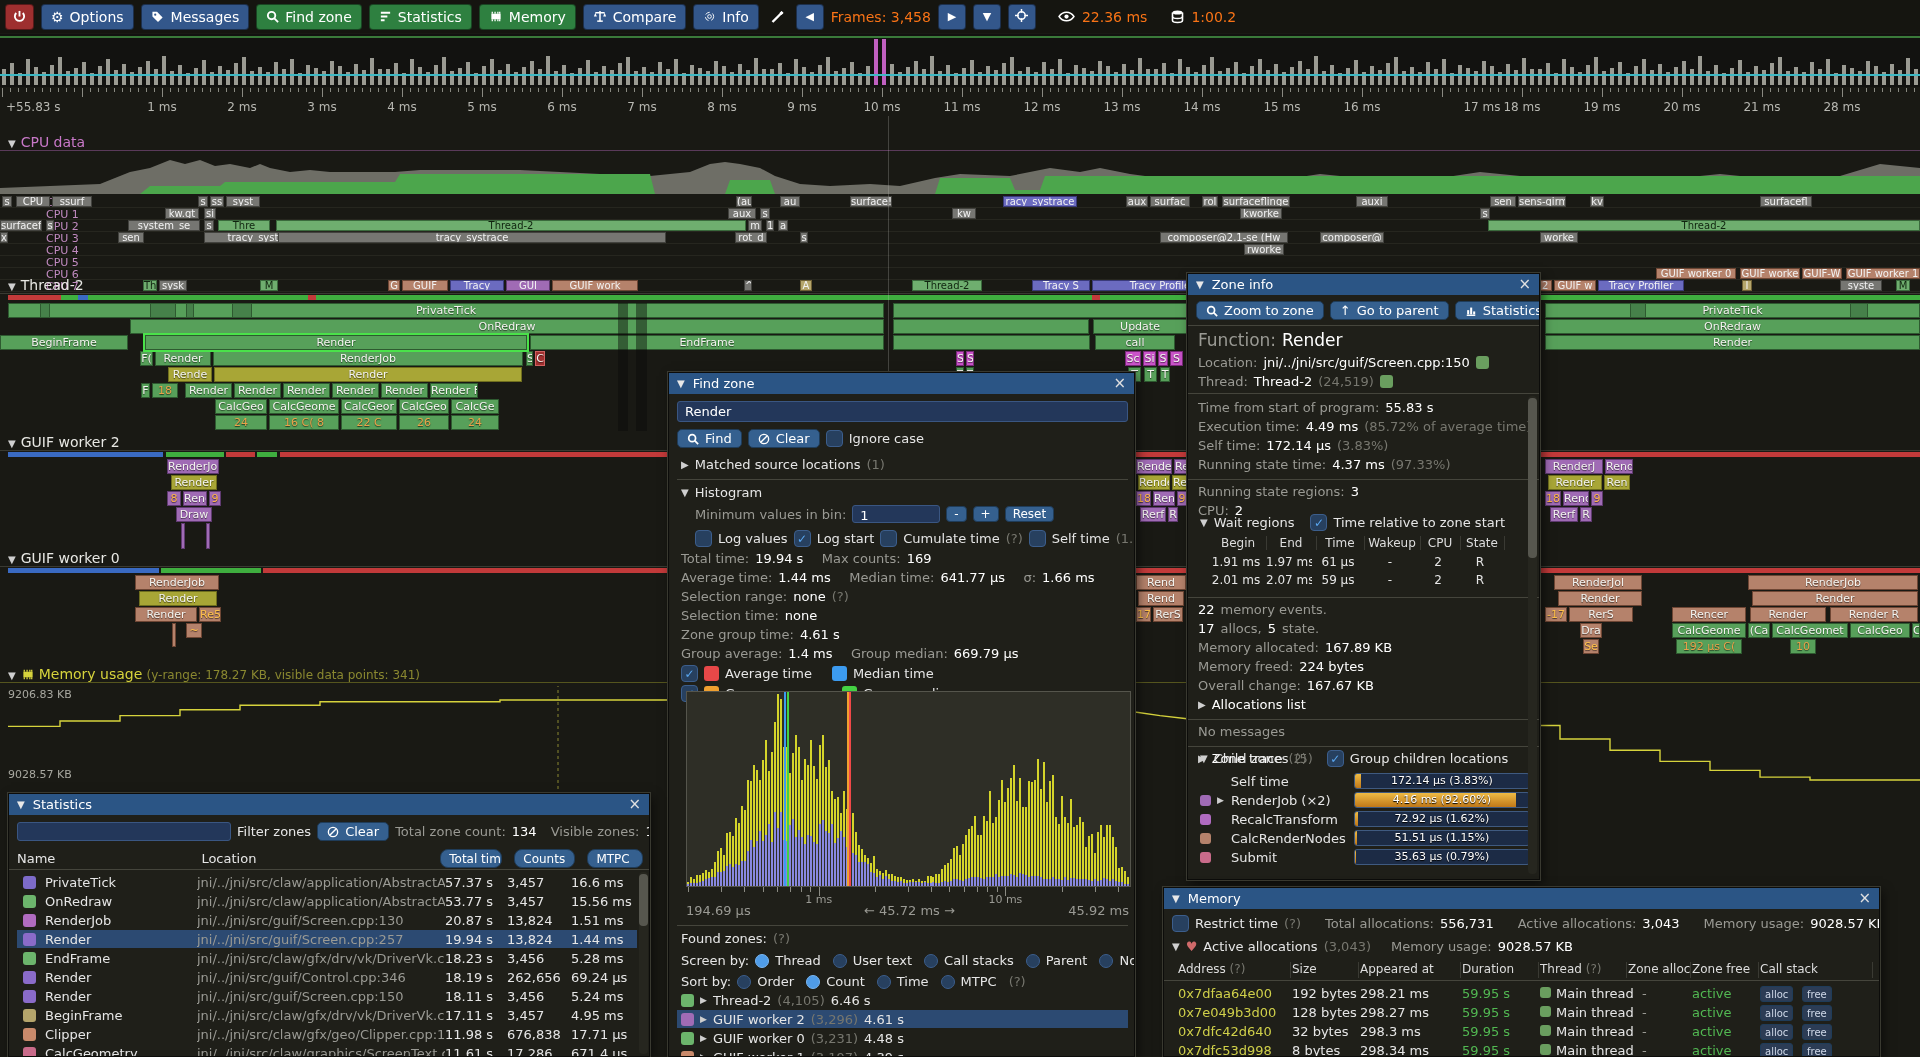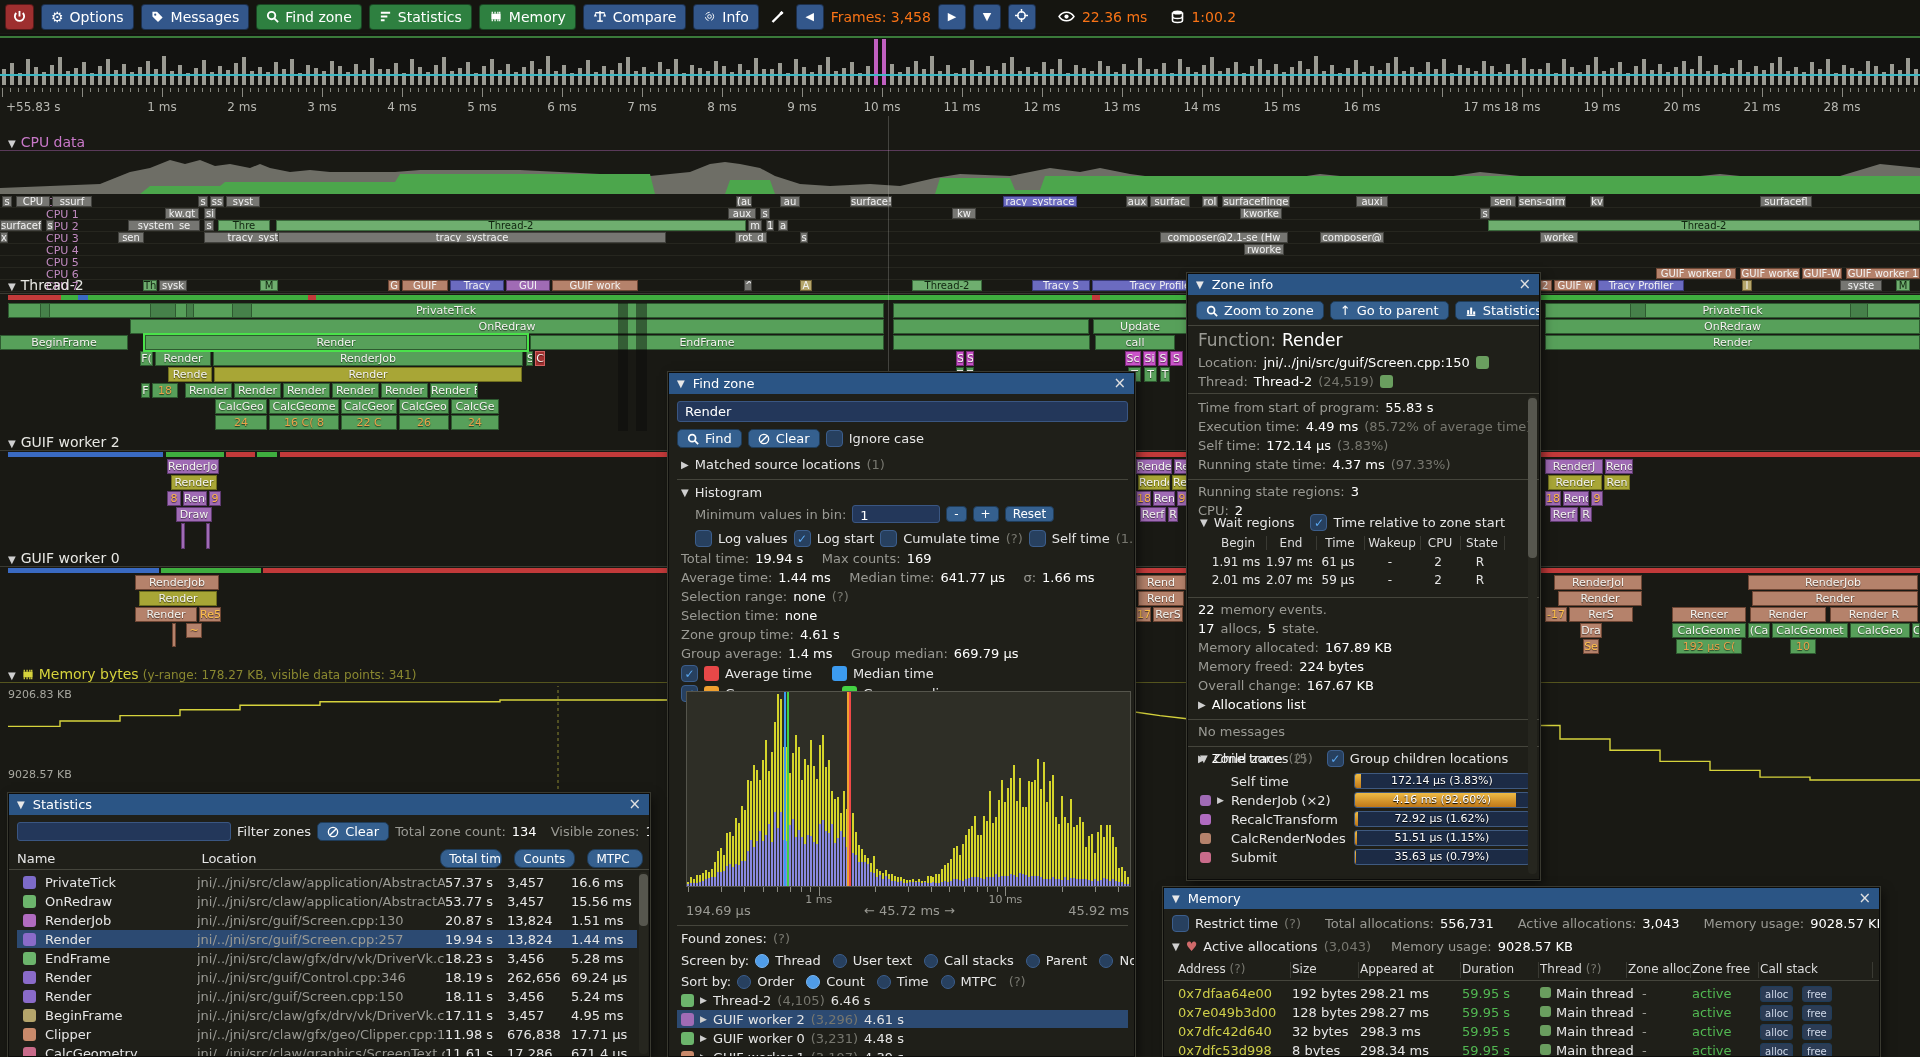--- a/index.html
+++ b/index.html
@@ -927,21 +927,21 @@
       <div class="zone zc-g" style="left: 1772px; top: 623px; width: 76px; height: 15px; position: absolute;">CalcGeomet</div>
       <div class="zone zc-g" style="left: 1850px; top: 623px; width: 60px; height: 15px; position: absolute;">CalcGeo</div>
       <div class="zone zc-g" style="left: 1912px; top: 623px; width: 8px; height: 15px; position: absolute;">C</div>
       <div class="zone zc-sc" style="left: 1583px; top: 639px; width: 16px; height: 15px; position: absolute;">Se</div>
       <div class="zone zc-gc" style="left: 1676px; top: 639px; width: 66px; height: 15px; position: absolute;">192 µs C(</div>
       <div class="zone zc-gc" style="left: 1790px; top: 639px; width: 26px; height: 15px; position: absolute;">10</div>
       <div style="position: absolute; left: 888px; top: 116px; width: 1px; height: 544px; background: rgba(200, 200, 190, 0.25);"></div>
       <div class="sec-head" style="left: 8px; top: 666px; position: absolute;"><span class="ar">▼</span><svg width="14" height="13" viewBox="0 0 14 14" style="vertical-align:-2px;margin-right:4px;">
           <rect x="2" y="4" width="10" height="6" fill="#d6d33c"></rect>
           <path d="M3 2v2M6 2v2M9 2v2M11 2v2M3 10v2M6 10v2M9 10v2M11 10v2" stroke="#d6d33c" stroke-width="1.4"></path>
-        </svg><span style="color:#d6d33c;font-size:14px;">Memory bytes</span> <span style="color:#8a8830;font-size:12px;">(y-range: 178.27 KB, visible data points: 341)</span></div>
+        </svg><span style="color:#d6d33c;font-size:14px;">Memory usage</span> <span style="color:#8a8830;font-size:12px;">(y-range: 178.27 KB, visible data points: 341)</span></div>
       <div class="sec-line" style="left: 0px; top: 682px; background: rgb(85, 85, 30);"></div>
       <div style="position: absolute; left: 8px; top: 688px; font-size: 11px; color: rgb(168, 168, 160);">9206.83 KB</div>
       <div style="position: absolute; left: 8px; top: 768px; font-size: 11px; color: rgb(168, 168, 160);">9028.57 KB</div>
       <svg width="1920" height="110" style="position: absolute; left: 0px; top: 686px;">
         <path d="M8 40.4 L60 40.4 L60 35.0 L120 35.0 L120 29.6 L180 29.6 L180 23.8 L240 23.8 L240 19.3 L320 19.3 L320 15.7 L500 15.7 L500 14.0 L668 14.0 L1135 26.0 L1160 29.6 L1187 32.8 L1540 39.5 L1560 39.5 L1560 53.0 L1610 53.0 L1610 64.2 L1660 64.2 L1660 75.4 L1710 75.4 L1710 84.4 L1760 84.4 L1760 91.1 L1810 91.1 L1810 94.0 L1920 94.0" stroke="#d6d33c" fill="none" stroke-width="1.4"></path>
         <line x1="558" x2="558" y1="-20" y2="108" stroke="#8a8830" stroke-dasharray="3,3"></line>
         <line x1="890" x2="890" y1="-20" y2="108" stroke="#8a8830" stroke-dasharray="3,3"></line>
       </svg>
     </div>
 

